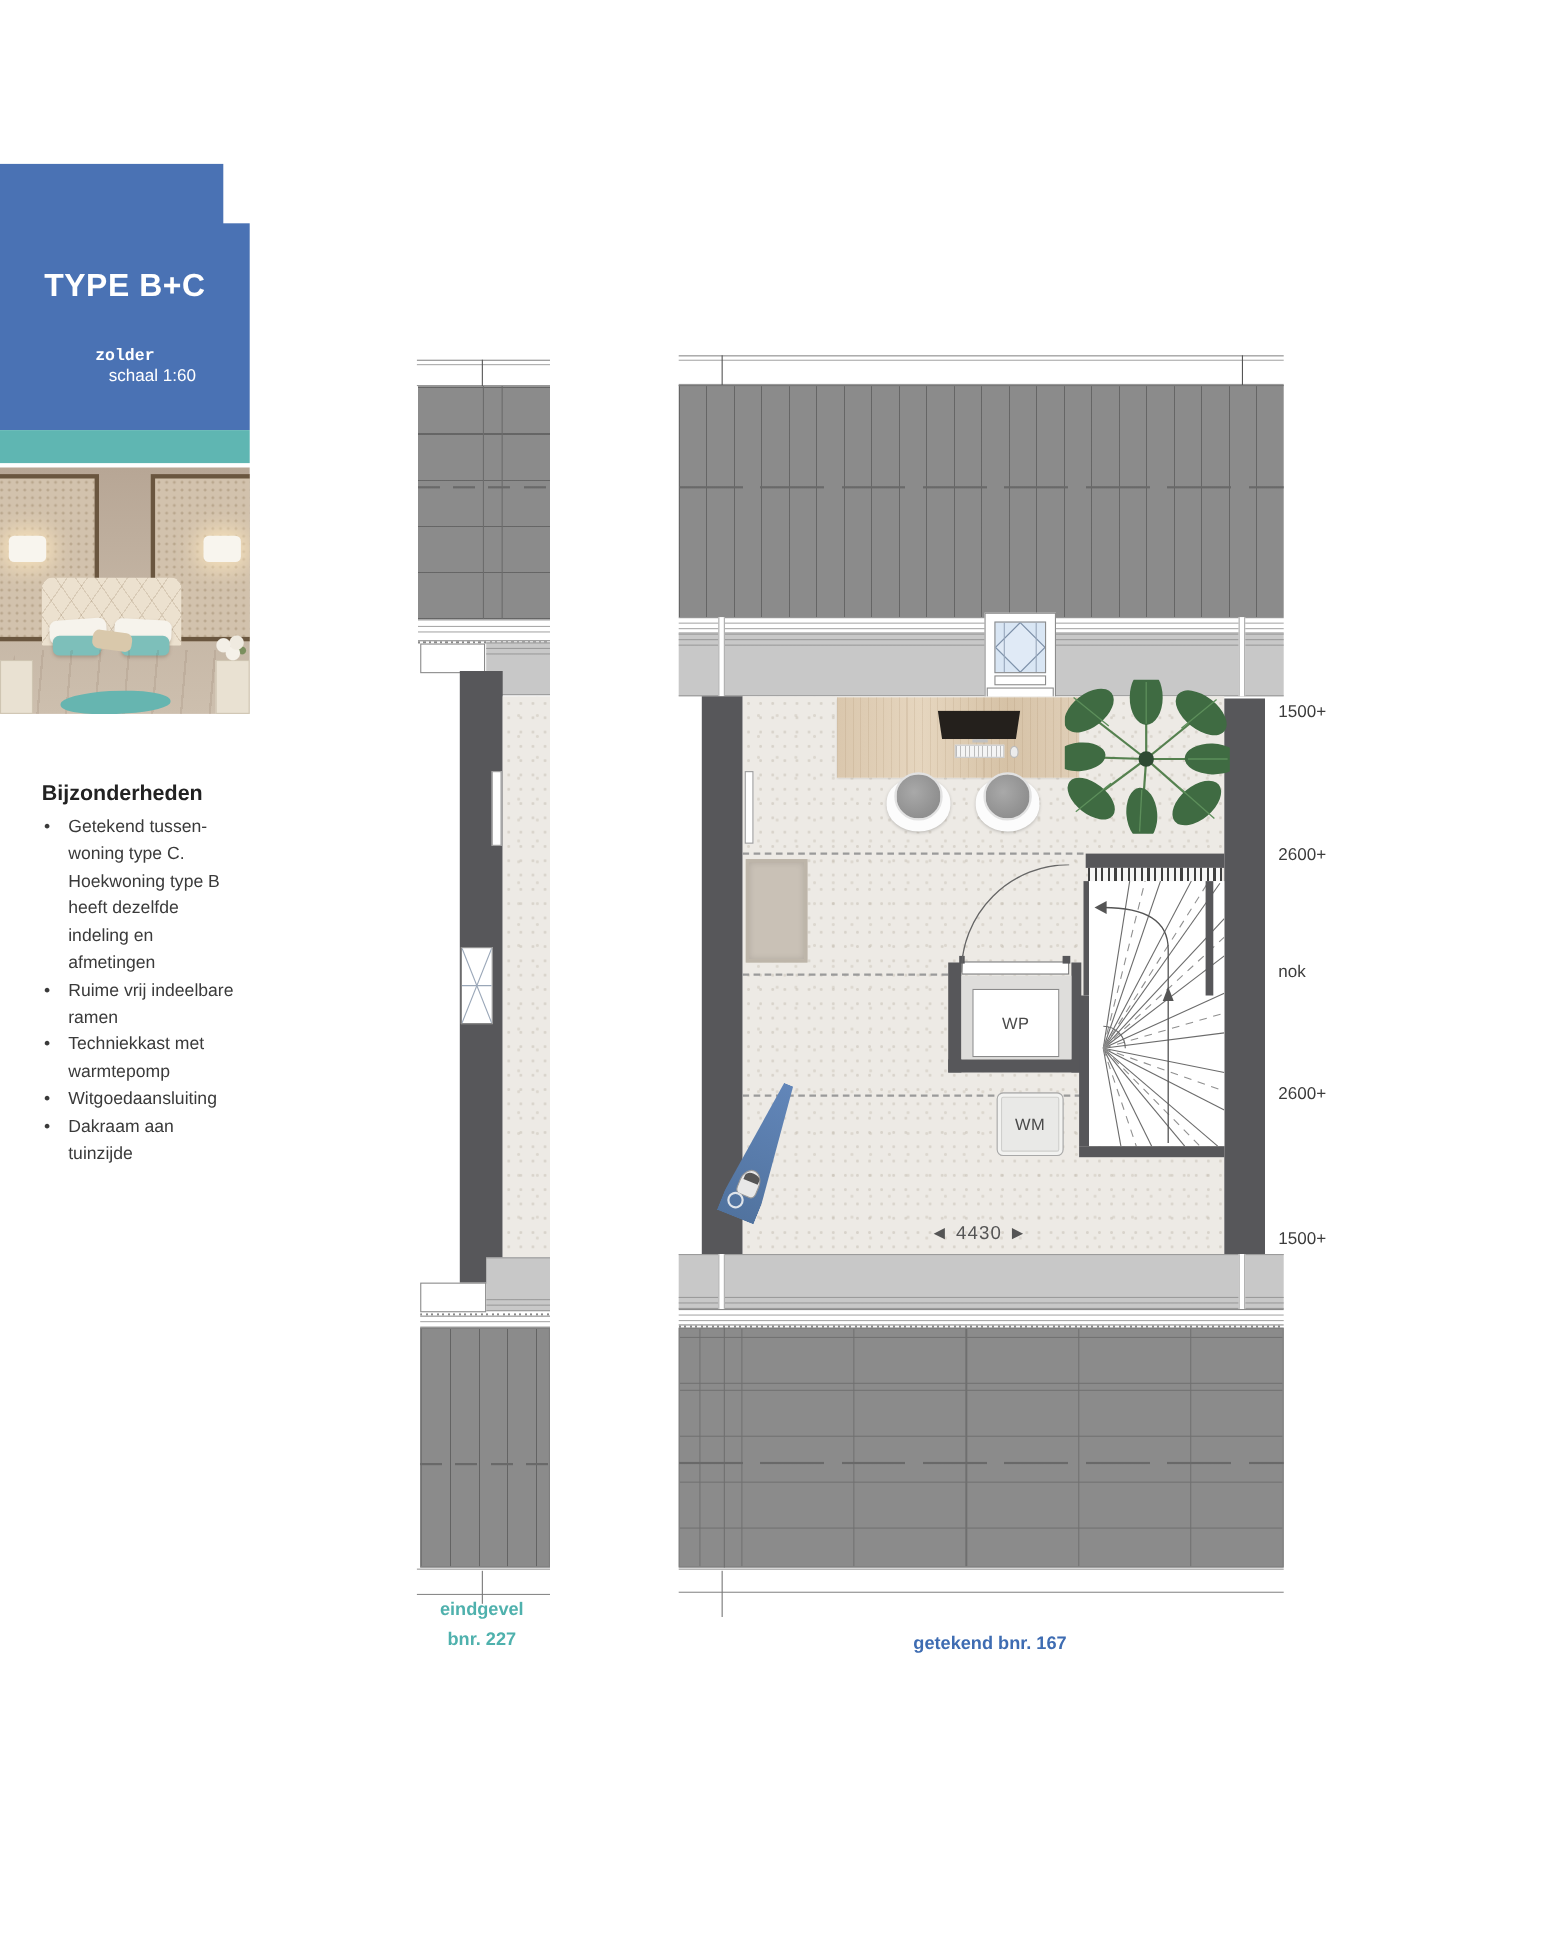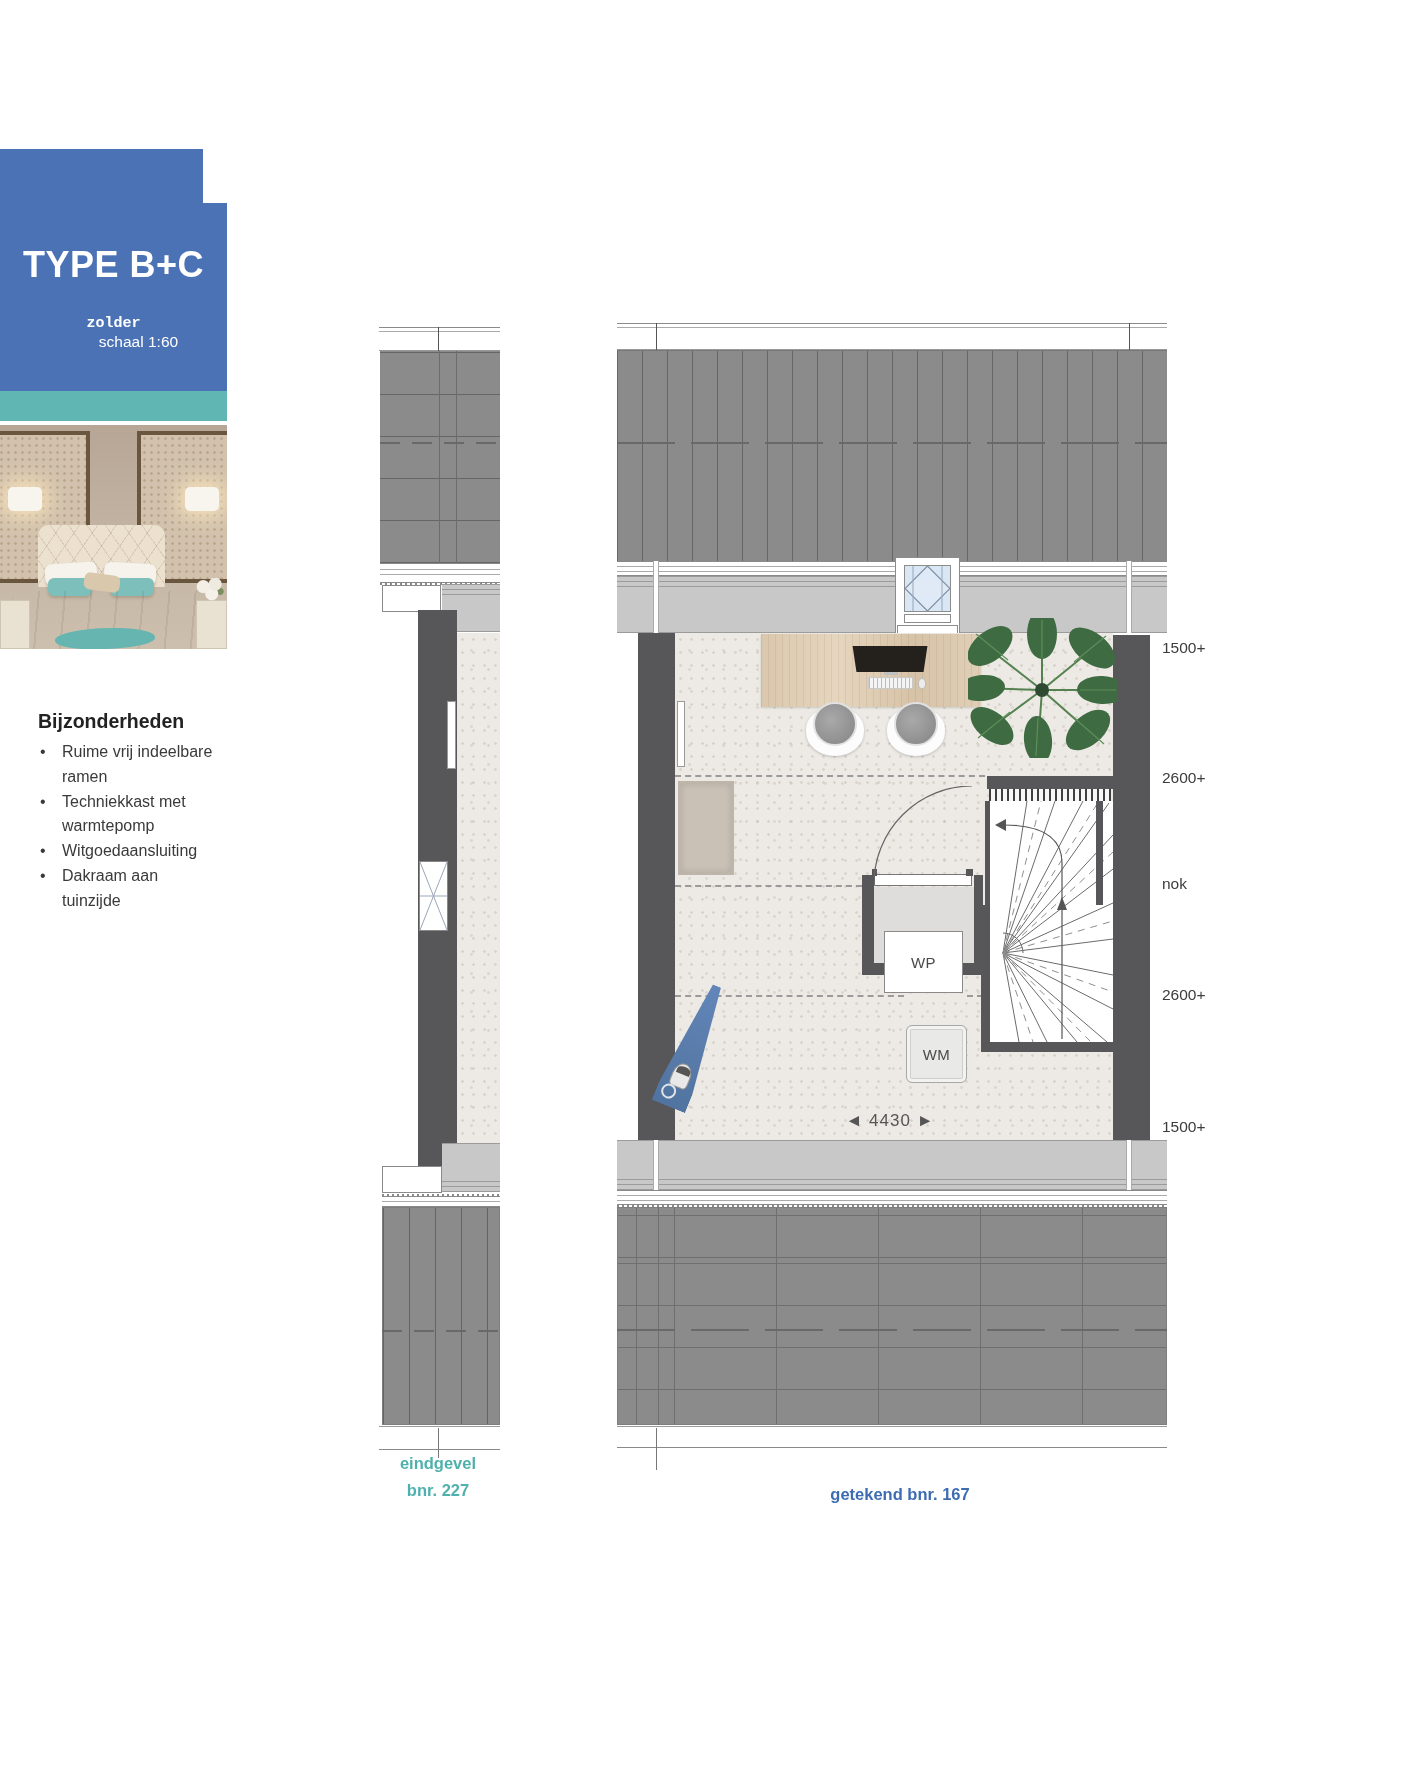--- a/index.html
+++ b/index.html
@@ -2,21 +2,21 @@
 <html><head>
 <meta charset="utf-8">
 <style>
   html,body{margin:0;padding:0;background:#ffffff;}
   body{font-family:"Liberation Sans", sans-serif;}
   #page{position:relative;width:1417px;height:1772px;background:#fff;overflow:hidden;}
   .a{position:absolute;box-sizing:border-box;}
 
   
   .card{background:#4a72b4;}
-  .card-title{color:#fff;font-weight:bold;font-size:36px;letter-spacing:.5px;text-align:center;width:227px;}
+  .card-title{color:#fff;font-weight:bold;font-size:29px;letter-spacing:.5px;text-align:center;width:227px;}
   .card-sub1{color:#fff;font-weight:bold;font-size:15px;text-align:center;width:227px;}
   .card-sub2{color:#fff;font-size:15.5px;text-align:center;width:227px;}
   .stripe{background:#5fb6b2;}
 
   
   .photo{background:linear-gradient(180deg,#b7a695 0%,#c4b5a4 55%,#cdbfae 100%);overflow:hidden;}
   .panel{background-color:#d2c2ad;border:4px solid #6a563f;
      background-image:radial-gradient(circle, rgba(120,95,60,.28) 1px, transparent 1.6px);
      background-size:7px 7px;}
   .sconce{background:#f8f5ee;border-radius:5px;box-shadow:0 0 20px 6px rgba(255,232,190,.8);}
@@ -103,21 +103,21 @@
   .mat{background:#c9c1b6;border:3px solid #bdb5a9;box-shadow:inset 0 0 6px rgba(0,0,0,.12);}
   .board{background:linear-gradient(180deg,#6286b9,#51739f);
       clip-path:polygon(38% 0,62% 0,100% 86%,100% 100%,0 100%,0 86%);
       transform:rotate(22deg);transform-origin:50% 0;}
   .iron{background:#e8e8e8;border-radius:50% 50% 22% 22%;border:1px solid #999;}
   .iron-cap{background:#555;border-radius:50% 50% 0 0;}
   .cord{border:2px solid #dfe4ea;border-radius:50%;background:transparent;}
   .wmbox{background:#e9e9e7;border:1px solid #a8a8a8;border-radius:6px;box-shadow:inset 0 0 0 3px #f2f2f0, inset 0 0 0 4px #cfcfcd;}
   .wpbox{background:#fff;border:1.5px solid #8a8a8a;}
   .wp-inner{background:#dedddb;}
-  .room-label{font-size:15px;color:#4a4a4a;letter-spacing:.5px;display:flex;align-items:center;justify-content:center;margin-top:32px;}
+  .room-label{font-size:15px;color:#4a4a4a;letter-spacing:.5px;display:flex;align-items:center;justify-content:center;}
   .hatch{background-image:repeating-linear-gradient(90deg,#3f3f3f 0 2px,#f7f7f7 2px 6px);}
   .stairbg{background:#fff;}
   .doorslab{background:#fff;border:1px solid #777;}
 
   
   .hlabel{font-size:15.5px;color:#3c3c3c;white-space:nowrap;}
   .dim{font-size:17px;color:#555;text-align:center;letter-spacing:1px;}
   .cap-teal{color:#4fb1ad;font-weight:bold;font-size:16.5px;text-align:center;line-height:27px;}
   .cap-blue{color:#3e6cb2;font-weight:bold;font-size:16.5px;text-align:center;}
 </style>
@@ -146,20 +146,21 @@
     <div class="a pillow-b" style="left:84px;top:149px;width:36px;height:17px;transform:rotate(8deg);"></div>
     <div class="a duvet" style="left:12px;top:166px;width:203px;height:58px;"></div>
     <div class="a runner" style="left:55px;top:203px;width:100px;height:21px;transform:rotate(-3deg);"></div>
     <div class="a nightstand" style="left:0;top:175px;width:30px;height:49px;"></div>
     <div class="a nightstand" style="left:196px;top:175px;width:31px;height:49px;"></div>
     <div class="a flowers" style="left:193px;top:152px;width:34px;height:24px;"></div>
   </div>
 
   <div class="a details-h" style="left:38px;top:710px;">Bijzonderheden</div>
   <ul class="a details" style="left:38px;top:740px;">
+    <li>Getekend tussen-woning type C. Hoekwoning type B heeft dezelfde indeling en afmetingen</li>
     <li>Ruime vrij indeelbare ramen</li>
     <li>Techniekkast met warmtepomp</li>
     <li>Witgoedaansluiting</li>
     <li>Dakraam aan tuinzijde</li>
   </ul>
 
   <div class="a gutter" style="left:379px;top:327px;width:121px;height:24px;">
       <div class="inner"></div>
     </div>
   <div class="a tick" style="left:438px;top:327px;width:1px;height:24px;"></div>

